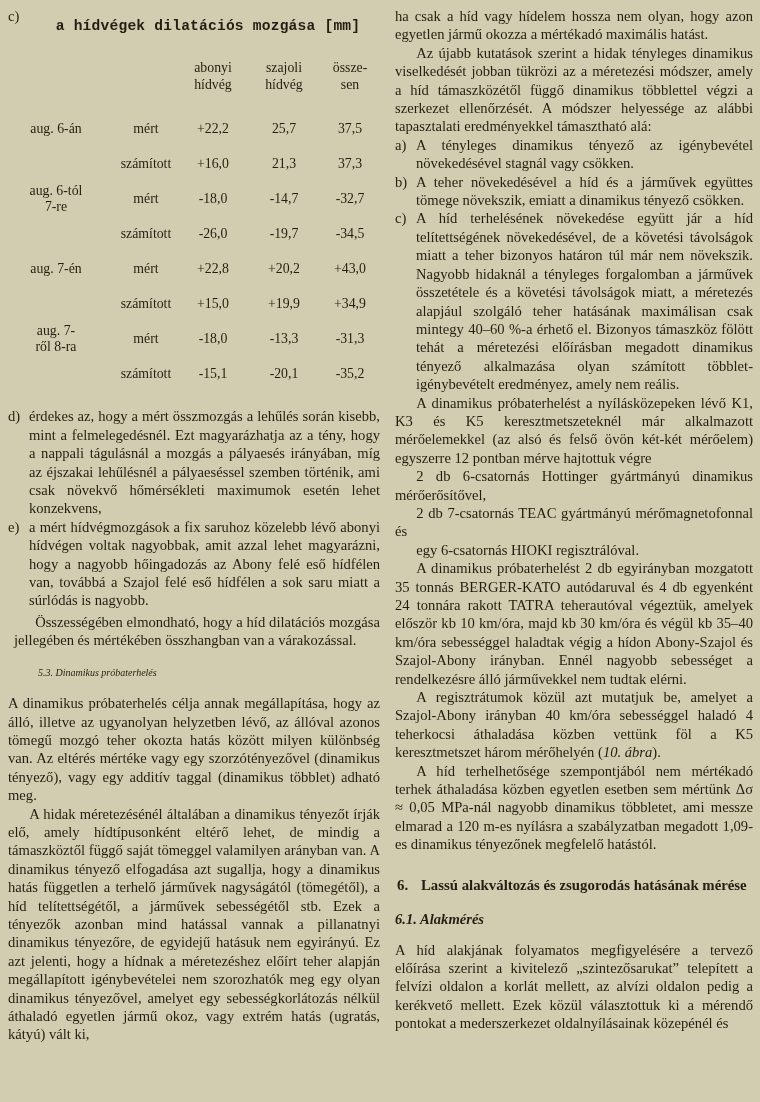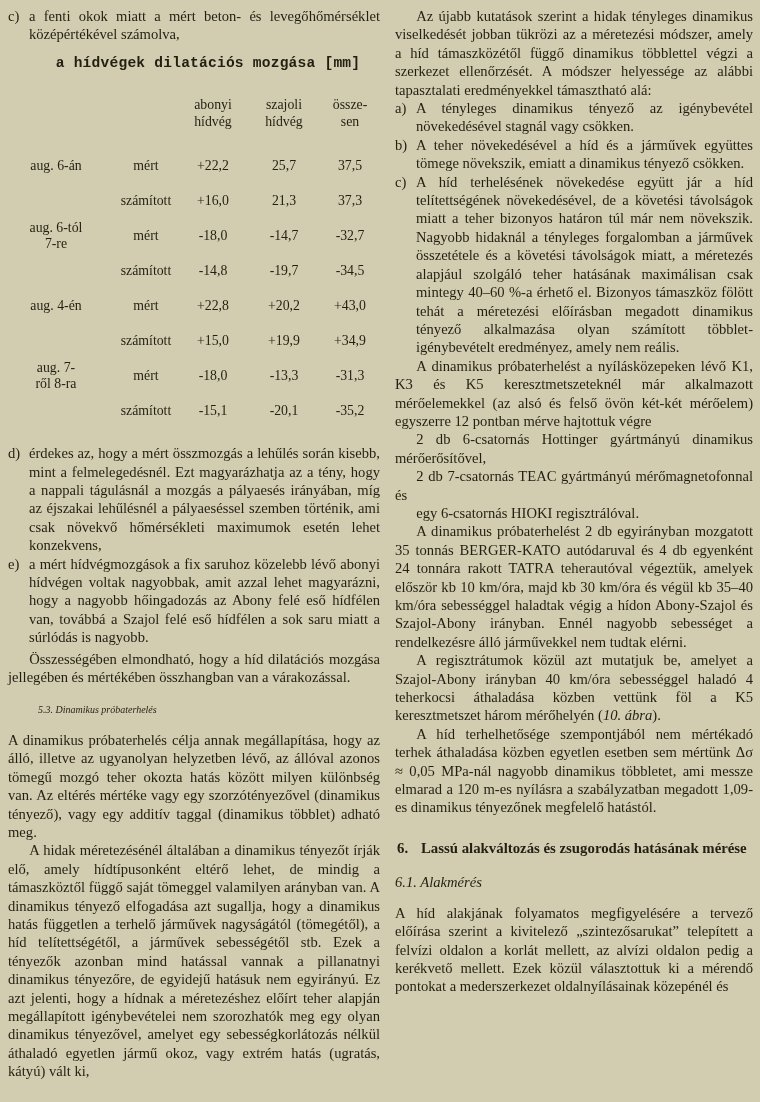--- a/index.html
+++ b/index.html
@@ -65,33 +65,32 @@
   .sec-head-b{
     font-weight:bold;
     margin:22px 0 10px 0;
     text-align:left;
   }
   .sub-head-i{
     font-style:italic;
     margin:16px 0 12px 0;
     text-align:left;
   }
-  .gap-s{margin-top:3px;}
+  .gap-s{margin-top:3px;margin-left:6px;}
   em.fig{font-style:italic;}
 </style>
 </head>
 <body>
 
 <div class="page">
 
   <div class="col left">
 
     <p class="hang">
       <span class="marker">c)</span>
-      <span>a fenti okok miatt a mért beton- és levegőhőmérséklet középértékével számolva,</span>
     </p>
 
     <p class="tbl-title">a hídvégek dilatációs mozgása [mm]</p>
 
     <div class="dtable">
 
       <div class="hcell"></div>
       <div class="hcell"></div>
       <div class="hcell">abonyi
 hídvég</div>
@@ -110,25 +109,25 @@
       <div class="cell">21,3</div>
       <div class="cell">37,3</div>
 
       <div class="cell glabel">aug. 6-tól
 7-re</div>
       <div class="cell kind">mért</div>
       <div class="cell">-18,0</div>
       <div class="cell">-14,7</div>
       <div class="cell">-32,7</div>
       <div class="cell kind">számított</div>
-      <div class="cell">-14,8</div>
+      <div class="cell">-26,0</div>
       <div class="cell">-19,7</div>
       <div class="cell">-34,5</div>
 
-      <div class="cell glabel">aug. 4-én</div>
+      <div class="cell glabel">aug. 7-én</div>
       <div class="cell kind">mért</div>
       <div class="cell">+22,8</div>
       <div class="cell">+20,2</div>
       <div class="cell">+43,0</div>
       <div class="cell kind">számított</div>
       <div class="cell">+15,0</div>
       <div class="cell">+19,9</div>
       <div class="cell">+34,9</div>
 
       <div class="cell glabel">aug. 7-
@@ -158,20 +157,21 @@
     <h3 class="sec-head-i" style="font-size:10px;font-weight:normal;">5.3. Dinamikus próbaterhelés</h3>
 
     <p>A dinamikus próbaterhelés célja annak megállapítása, hogy az álló, illetve az ugyanolyan helyzetben lévő, az állóval azonos tömegű mozgó teher okozta hatás között milyen különbség van. Az eltérés mértéke vagy egy szorzótényezővel (dinamikus tényező), vagy egy additív taggal (dinamikus többlet) adható meg.</p>
 
     <p class="indent">A hidak méretezésénél általában a dinamikus tényezőt írják elő, amely hídtípusonként eltérő lehet, de mindig a támaszköztől függő saját tömeggel valamilyen arányban van. A dinamikus tényező elfogadása azt sugallja, hogy a dinamikus hatás független a terhelő járművek nagyságától (tömegétől), a híd telítettségétől, a járművek sebességétől stb. Ezek a tényezők azonban mind hatással vannak a pillanatnyi dinamikus tényezőre, de egyidejű hatásuk nem egyirányú. Ez azt jelenti, hogy a hídnak a méretezéshez előírt teher alapján megállapított igénybevételei nem szorozhatók meg egy olyan dinamikus tényezővel, amelyet egy sebességkorlátozás nélkül áthaladó egyetlen jármű okoz, vagy extrém hatás (ugratás, kátyú) vált ki,</p>
 
   </div>
 
   <div class="col right">
 
+    <p>ha csak a híd vagy hídelem hossza nem olyan, hogy azon egyetlen jármű okozza a mértékadó maximális hatást.</p>
 
     <p class="indent">Az újabb kutatások szerint a hidak tényleges dinamikus viselkedését jobban tükrözi az a méretezési módszer, amely a híd támaszközétől függő dinamikus többlettel végzi a szerkezet ellenőrzését. A módszer helyessége az alábbi tapasztalati eredményekkel támasztható alá:</p>
 
     <p class="hang">
       <span class="marker">a)</span>
       <span>A tényleges dinamikus tényező az igénybevétel növekedésével stagnál vagy csökken.</span>
     </p>
 
     <p class="hang">
       <span class="marker">b)</span>
@@ -193,18 +193,18 @@
 
     <p class="indent"><span>A regisztrátumok közül azt mutatjuk be, amelyet a Szajol-Abony irányban 40 km/óra sebességgel haladó 4 teherkocsi áthaladása közben vettünk föl a K5 keresztmetszet három mérőhelyén (</span><em class="fig">10. ábra</em><span>).</span></p>
 
     <p class="indent">A híd terhelhetősége szempontjából nem mértékadó terhek áthaladása közben egyetlen esetben sem mértünk Δσ ≈ 0,05 MPa-nál nagyobb dinamikus többletet, ami messze elmarad a 120 m-es nyílásra a szabályzatban megadott 1,09-es dinamikus tényezőnek megfelelő hatástól.</p>
 
     <h2 class="sec-head-b hang2" style="font-size:14.8px;">
       <span class="marker">6.</span>
       <span>Lassú alakváltozás és zsugorodás hatásának mérése</span>
     </h2>
 
-    <h3 class="sub-head-i" style="font-size:14.6px;font-weight:normal;">6.1. Alakmérés</h3>
+    <h3 class="sub-head-i" style="font-size:14.6px;font-weight:bold;">6.1. Alakmérés</h3>
 
     <p>A híd alakjának folyamatos megfigyelésére a tervező előírása szerint a kivitelező „szintezősarukat” telepített a felvízi oldalon a korlát mellett, az alvízi oldalon pedig a kerékvető mellett. Ezek közül választottuk ki a mérendő pontokat a mederszerkezet oldalnyílásainak közepénél és</p>
 
   </div>
 </div>
 
 </body></html>

